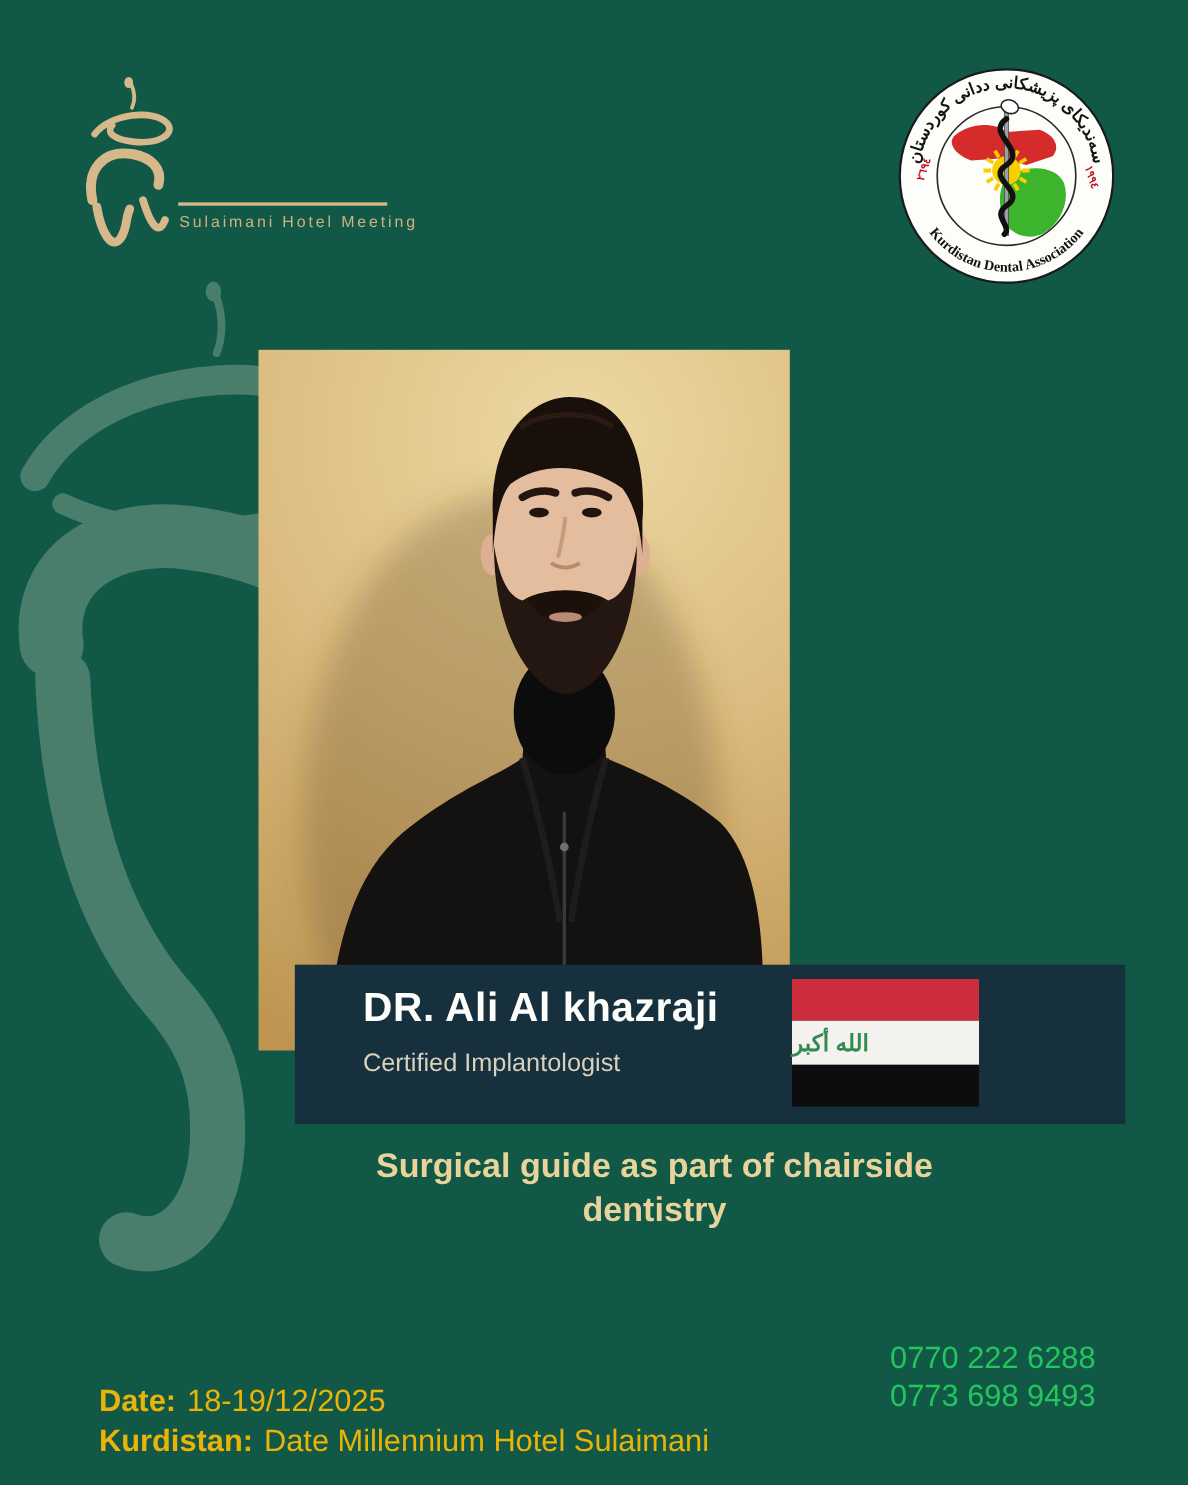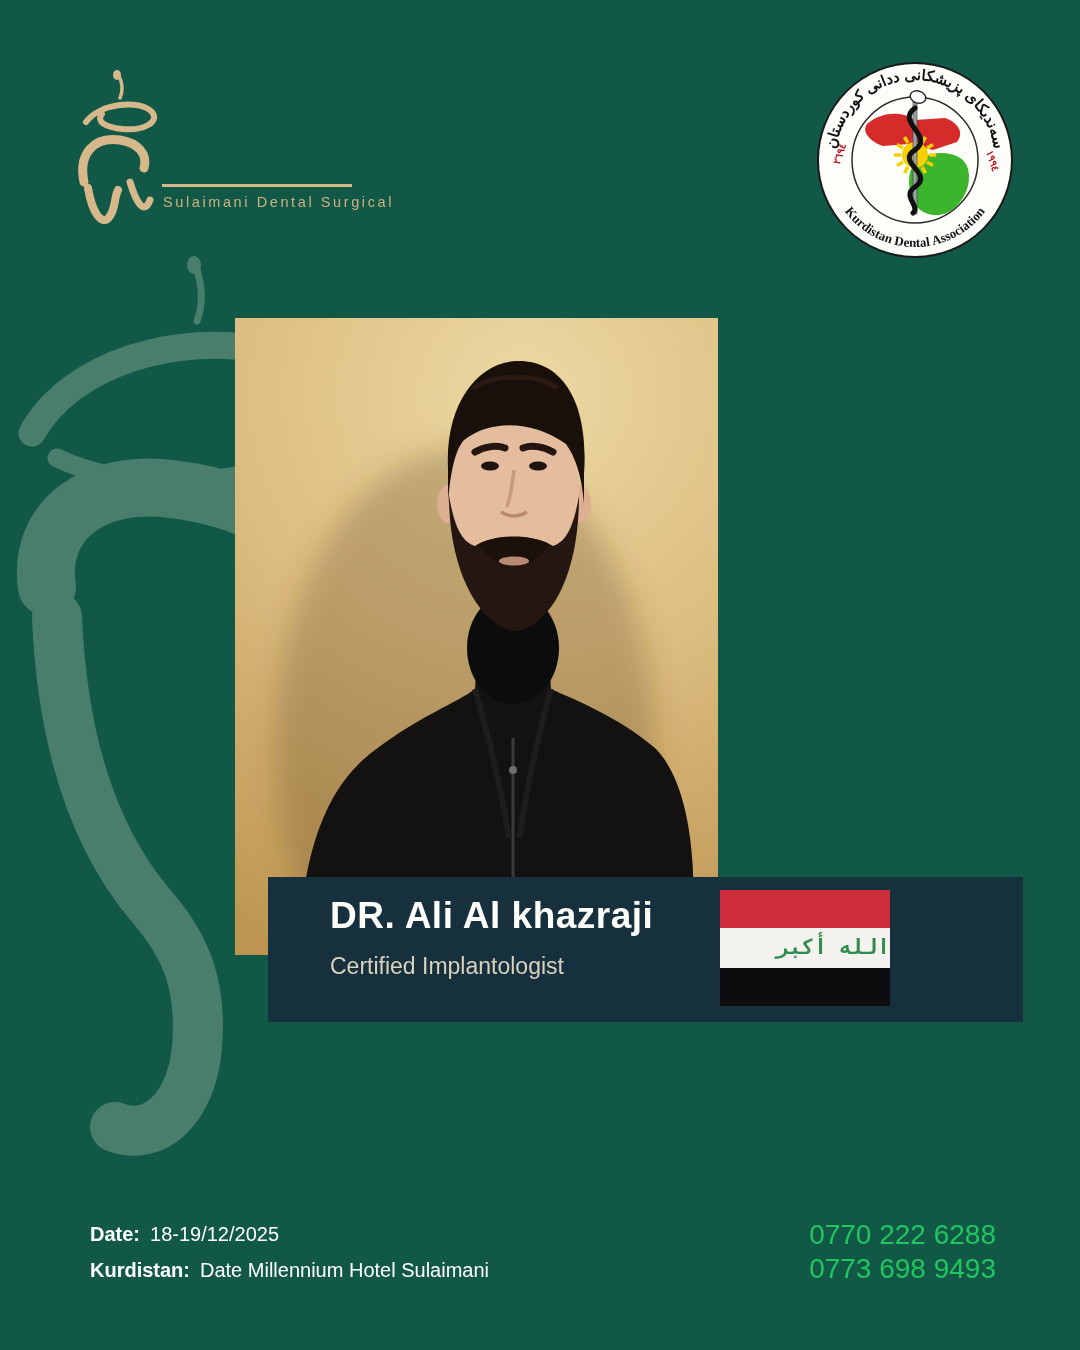--- a/index.html
+++ b/index.html
@@ -26,30 +26,30 @@
          background:radial-gradient(130% 95% at 60% 12%, #ecd9a3 0%, #dcbc80 48%, #bd9551 100%);}
   .photo svg{display:block;}
 
   
   .card{position:absolute;left:268px;top:877px;width:755px;height:145px;background:#16303e;}
   .speaker-name{position:absolute;left:62px;top:18px;color:#fdfdfa;font-weight:bold;
                 font-size:37px;letter-spacing:.5px;white-space:nowrap;}
   .speaker-role{position:absolute;left:62px;top:76px;color:#d8d2bd;font-size:23px;white-space:nowrap;}
   .flag{position:absolute;left:452px;top:13px;width:170px;height:116px;}
   .flag .band-red{height:38px;background:#cd2c3c;}
-  .flag .band-white{height:40px;background:#f4f2ef;display:flex;align-items:center;justify-content:flex-end;font-family:Liberation Mono, monospace;}
+  .flag .band-white{height:40px;background:#f4f2ef;display:flex;align-items:center;justify-content:flex-start;}
   .flag .band-black{height:38px;background:#0d0d10;}
   .flag-script{color:#2f8b4e;font-size:21px;font-weight:bold;line-height:1;}
 
   
   .talk-title{position:absolute;left:155px;top:1040px;width:880px;text-align:center;
               color:#e8d39b;font-weight:bold;font-size:31px;line-height:40px;}
 
   
-  .footer-left{position:absolute;left:90px;top:1216px;color:#ffffff;font-size:20px;line-height:36px;}
+  .footer-left{position:absolute;left:90px;top:1256px;color:#eab308;font-size:28px;line-height:36px;}
   .footer-right{position:absolute;right:84px;top:1218px;color:#22c55e;font-size:28px;
                 line-height:34px;text-align:right;}
   .row span{vertical-align:baseline;}
   .label{font-weight:bold;margin-right:10px;}
 </style>
 </head>
 <body>
 
 <div class="poster">
 
@@ -69,21 +69,21 @@
       <g fill="none" stroke="#d6b88a" stroke-linecap="round">
         <path d="M47 6 C 51 14 51 21 48 28" stroke-width="3.5"></path>
         <ellipse cx="45" cy="5" rx="4" ry="5" fill="#d6b88a" stroke="none"></ellipse>
         <path d="M14 52 C 28 33 68 29 80 42 C 88 52 72 61 50 59 C 32 57 24 51 30 44" stroke-width="6"></path>
         <path d="M12 112 C 6 84 22 66 48 70 C 66 73 76 84 72 98" stroke-width="9"></path>
         <path d="M16 118 C 20 142 30 158 38 146 C 44 137 42 128 46 120" stroke-width="8"></path>
         <path d="M58 112 C 64 132 72 146 78 130" stroke-width="7"></path>
       </g>
     </svg>
     <div class="sdm-underline"></div>
-    <div class="sdm-subtitle">Sulaimani Dental Surgical</div>
+    <div class="sdm-subtitle">Sulaimani Hotel Meeting</div>
   </div>
 
   <svg class="kda-logo" viewBox="0 0 200 200">
     <defs>
       <path id="kdaTop" d="M 20,100 A 80,80 0 0 1 180,100"></path>
       <path id="kdaBottom" d="M 13,100 A 87,87 0 0 0 187,100"></path>
     </defs>
     <circle cx="100" cy="100" r="97" fill="#fdfdf9" stroke="#1a1a1a" stroke-width="2"></circle>
     <circle cx="100" cy="100" r="63" fill="none" stroke="#2a2a2a" stroke-width="1.5"></circle>
     <text font-size="15" font-weight="bold" fill="#141414">
@@ -164,20 +164,22 @@
     <div class="flag">
       <div class="band-red"></div>
       <div class="band-white">
         <span class="flag-script">الله أكبر</span>
       </div>
       <div class="band-black"></div>
     </div>
   </div>
 
   <div class="talk-title">
+    <div>Surgical guide as part of chairside</div>
+    <div>dentistry</div>
   </div>
 
   <div class="footer-left">
     <div class="row">
       <span class="label">Date:</span><span>18-19/12/2025</span>
     </div>
     <div class="row">
       <span class="label">Kurdistan:</span><span>Date Millennium Hotel Sulaimani</span>
     </div>
   </div>

